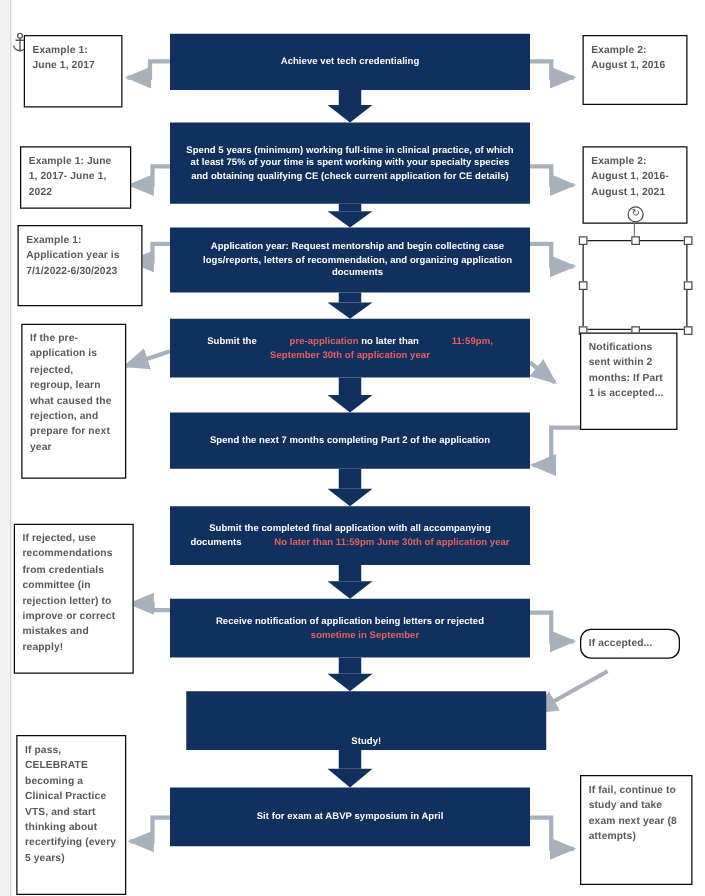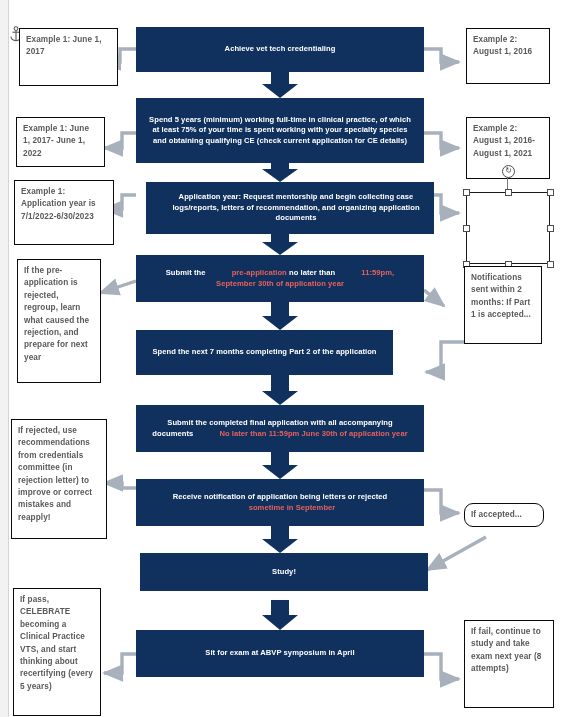--- a/index.html
+++ b/index.html
@@ -185,51 +185,51 @@
       <span>Achieve vet tech credentialing</span>
     </div>
   </div>
 
   <div class="node" style="left:136px; top:98px; width:288px; height:65px;justify-content:flex-end;">
     <div>
       <span>Spend 5 years (minimum) working full-time in clinical practice, of which at least 75% of your time is spent working with your specialty species and obtaining qualifying CE (check current application for CE details)</span>
     </div>
   </div>
 
-  <div class="node" style="left:146px; top:182px; width:288px; height:52px;padding-left:24px;">
+  <div class="node" style="left:136px; top:182px; width:288px; height:52px;padding-left:24px;">
     <div>
       <span>Application year: Request mentorship and begin collecting case logs/reports, letters of recommendation, and organizing application documents</span>
     </div>
   </div>
 
   <div class="node" style="left:136px; top:255px; width:288px; height:47px;">
     <div>
       <span class="white">Submit the </span><span class="red">pre-application </span><span class="white">no later than </span><span class="red">11:59pm, September 30th of application year</span>
     </div>
   </div>
 
-  <div class="node" style="left:136px; top:330px; width:257px; height:45px;">
+  <div class="node" style="left:136px; top:330px; width:288px; height:45px;">
     <div>
       <span>Spend the next 7 months completing Part 2 of the application</span>
     </div>
   </div>
 
   <div class="node" style="left:136px; top:405px; width:288px; height:47px;">
     <div>
       <span class="white">Submit the completed final application with all accompanying documents </span><span class="red">No later than 11:59pm June 30th of application year</span>
     </div>
   </div>
 
   <div class="node" style="left:136px; top:479px; width:288px; height:47px;">
     <div>
       <span class="white">Receive notification of application being letters or rejected </span><span class="red">sometime in September</span>
     </div>
   </div>
 
-  <div class="node" style="left:140px; top:553px; width:288px; height:38px;">
+  <div class="node" style="left:149px; top:553px; width:288px; height:47px;align-items:flex-end;">
     <div>
       <span>Study!</span>
     </div>
   </div>
 
   <div class="node" style="left:136px; top:630px; width:288px; height:47px;">
     <div>
       <span>Sit for exam at ABVP symposium in April</span>
     </div>
   </div>
@@ -260,21 +260,21 @@
   </div>
   <div class="down-arrow" style="left:262px; top:526px;">
     <div class="shaft" style="height:13px;"></div>
     <div class="head" style="border-top-width:14px;"></div>
   </div>
   <div class="down-arrow" style="left:262px; top:600px;">
     <div class="shaft" style="height:15px;"></div>
     <div class="head" style="border-top-width:15px;"></div>
   </div>
 
-  <div class="note" style="left:19px; top:28px; width:99px; height:58px;">
+  <div class="note" style="left:19px; top:28px; width:79px; height:58px;">
     <span>Example 1: June 1,  2017</span>
   </div>
 
   <div class="note" style="left:16px; top:117px; width:89px; height:50px;">
     <span>Example 1: June 1, 2017- June 1, 2022</span>
   </div>
 
   <div class="note" style="left:14px; top:180px; width:100px; height:65px;">
     <span>Example 1: Application year is 7/1/2022-6/30/2023</span>
   </div>

